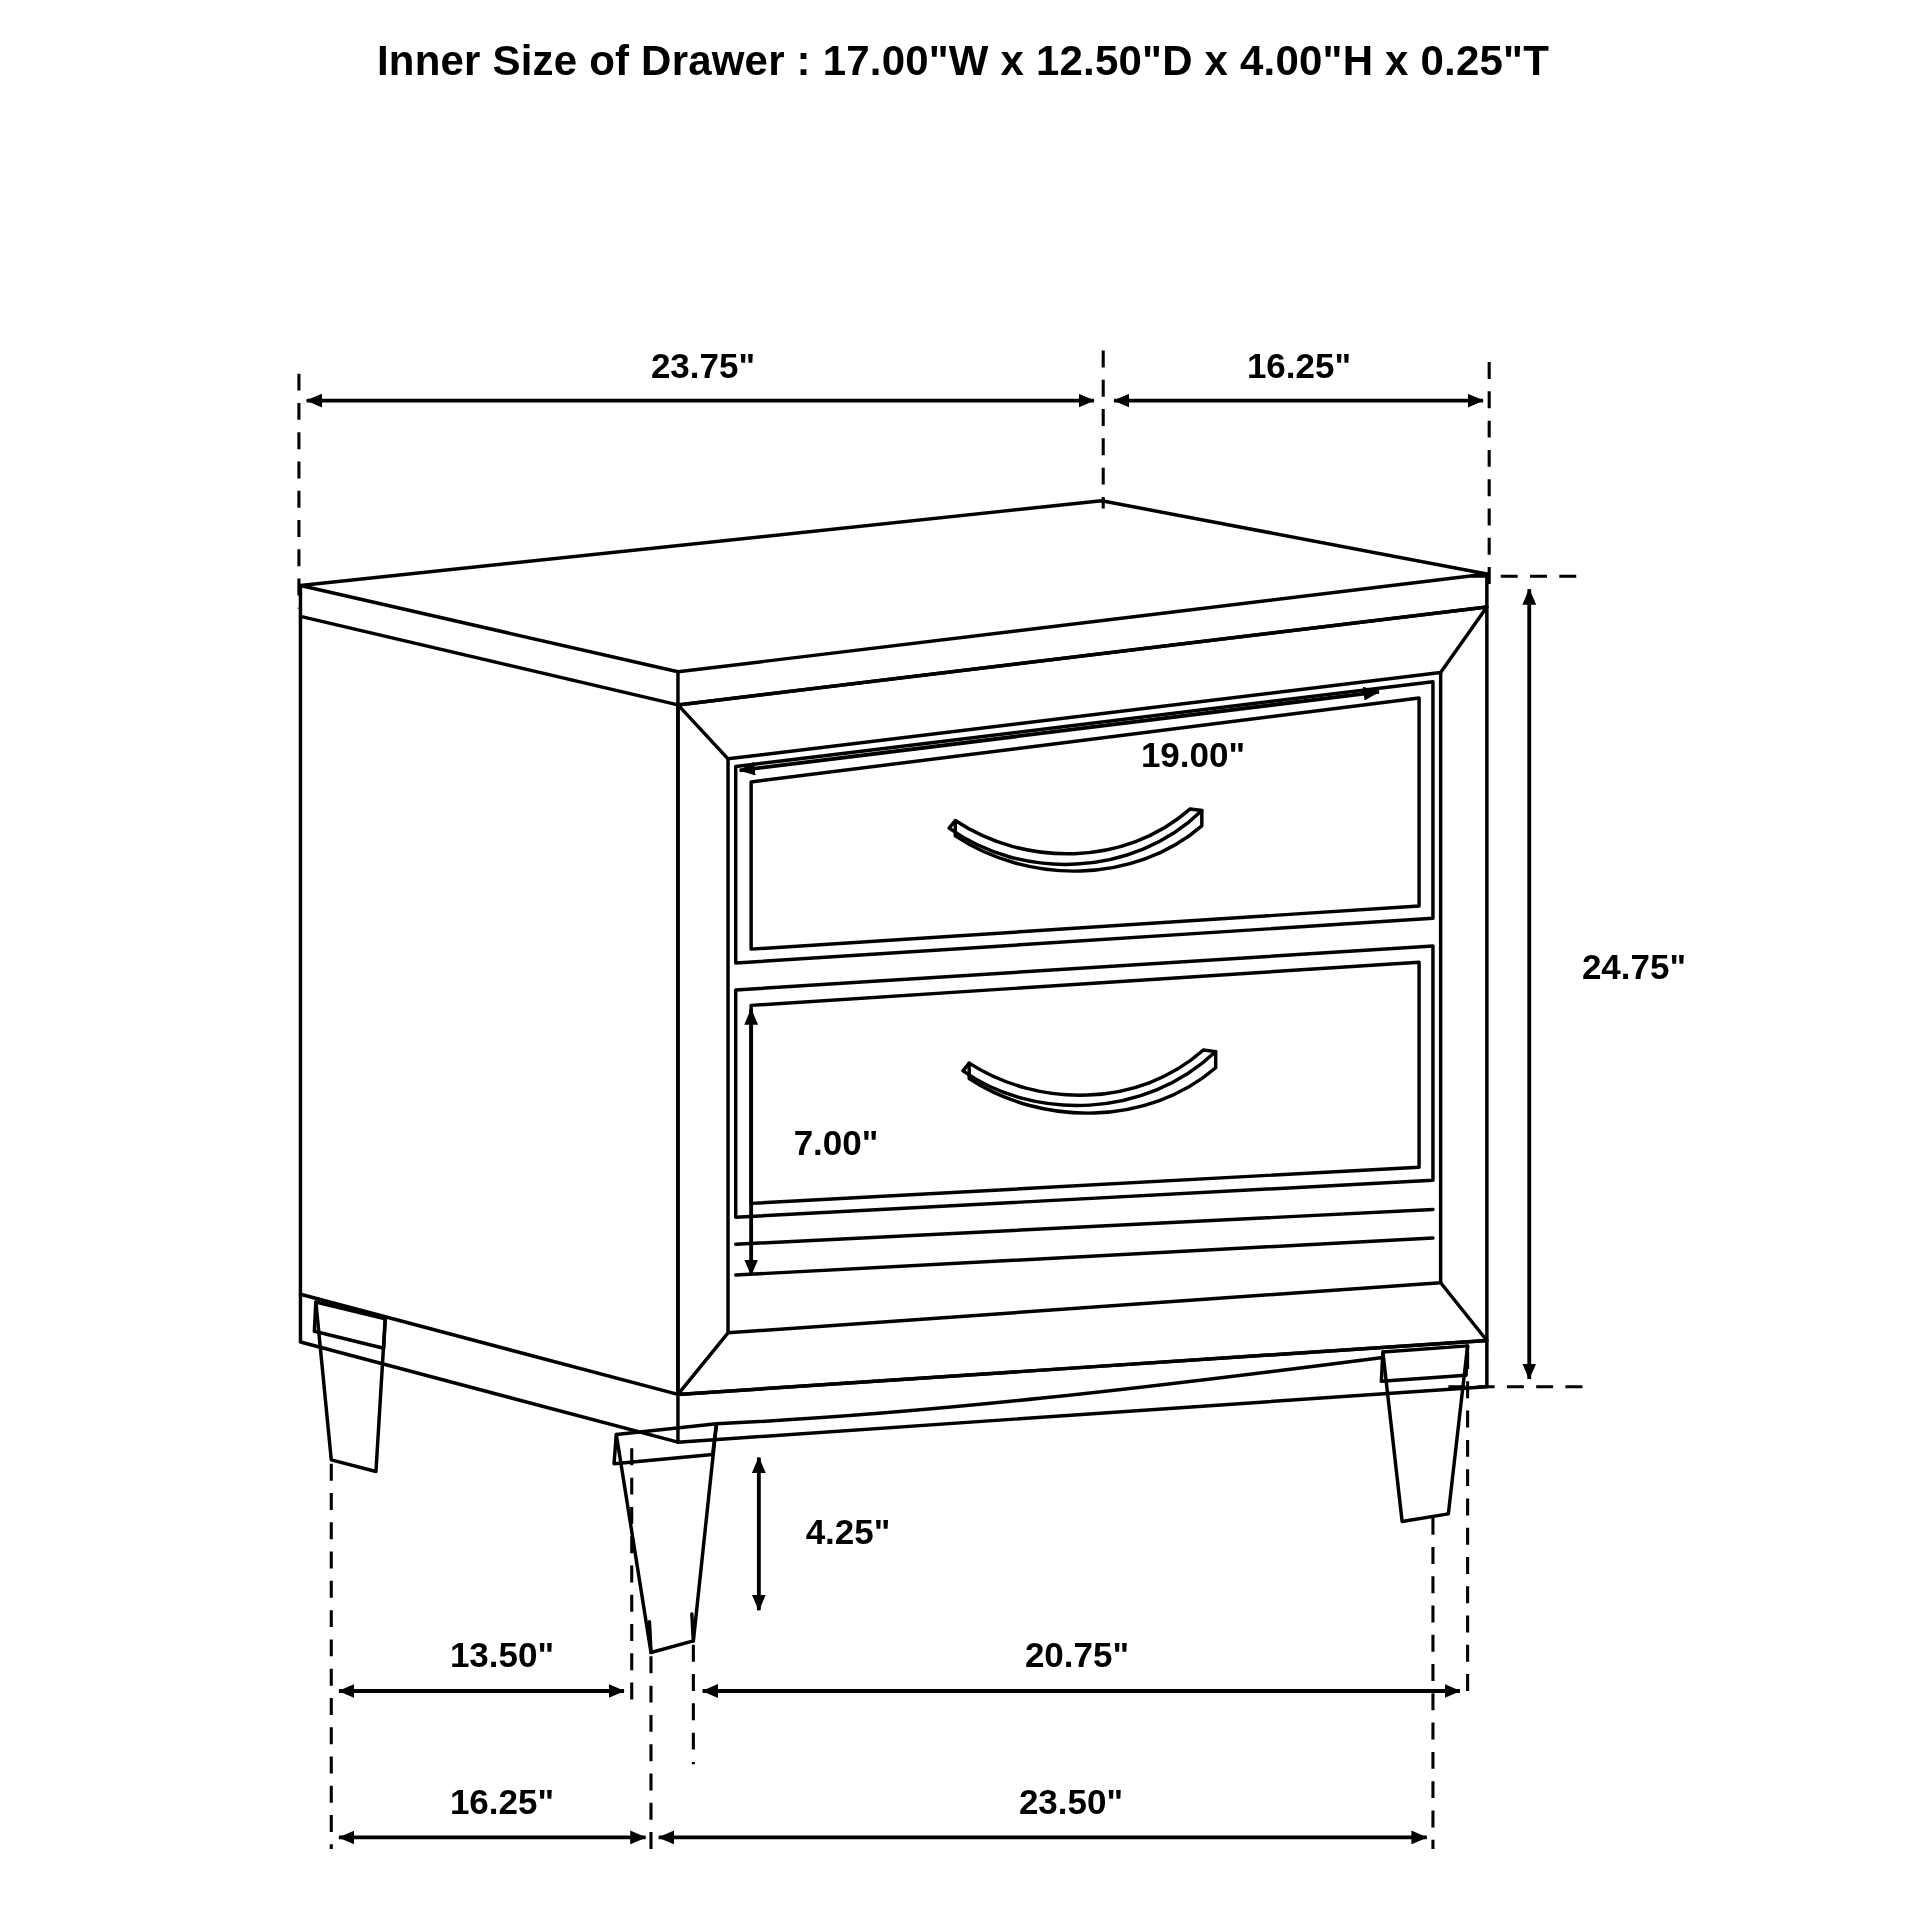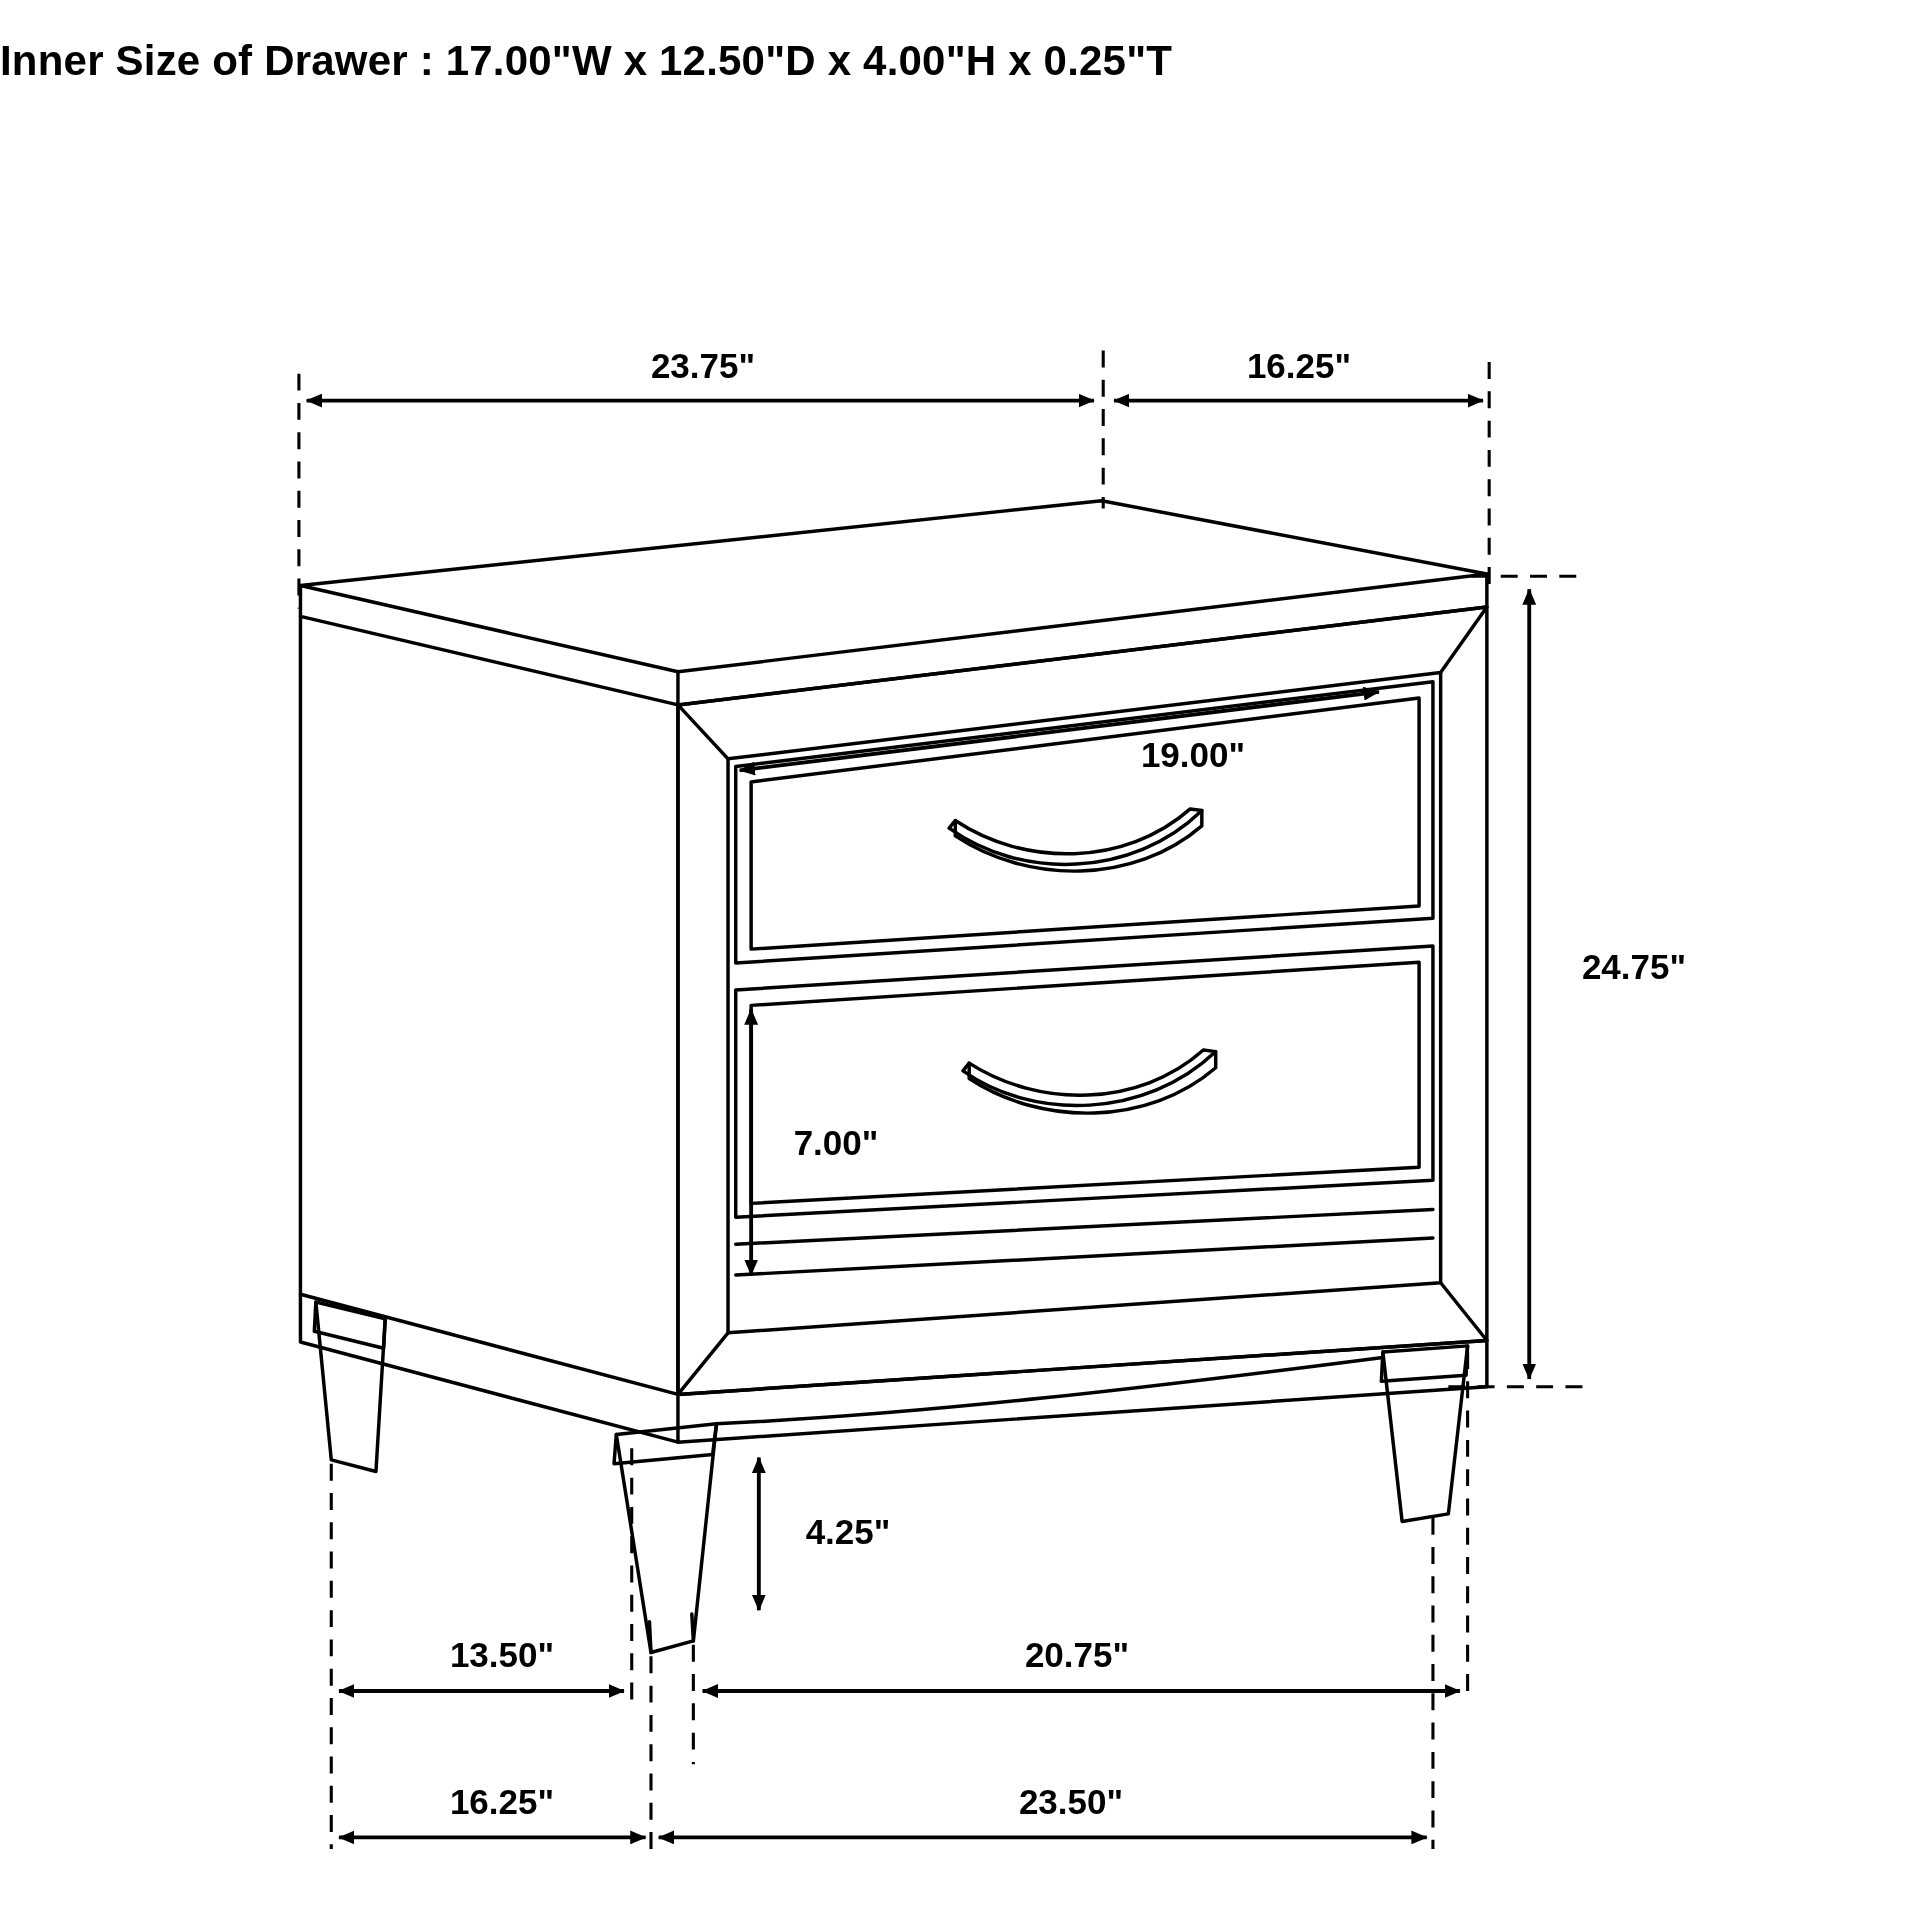--- a/index.html
+++ b/index.html
@@ -20,21 +20,21 @@
     left: 0;
     top: 0;
     width: 1926px;
     height: 1926px;
   }
   #title {
     position: absolute;
     left: 0;
     top: 37px;
     width: 1926px;
-    text-align: left;
+    text-align: center;
     font-size: 42px;
     font-weight: bold;
     letter-spacing: 0.2px;
     white-space: nowrap;
   }
   svg.draw {
     position: absolute;
     left: 0;
     top: 0;
     width: 1926px;

